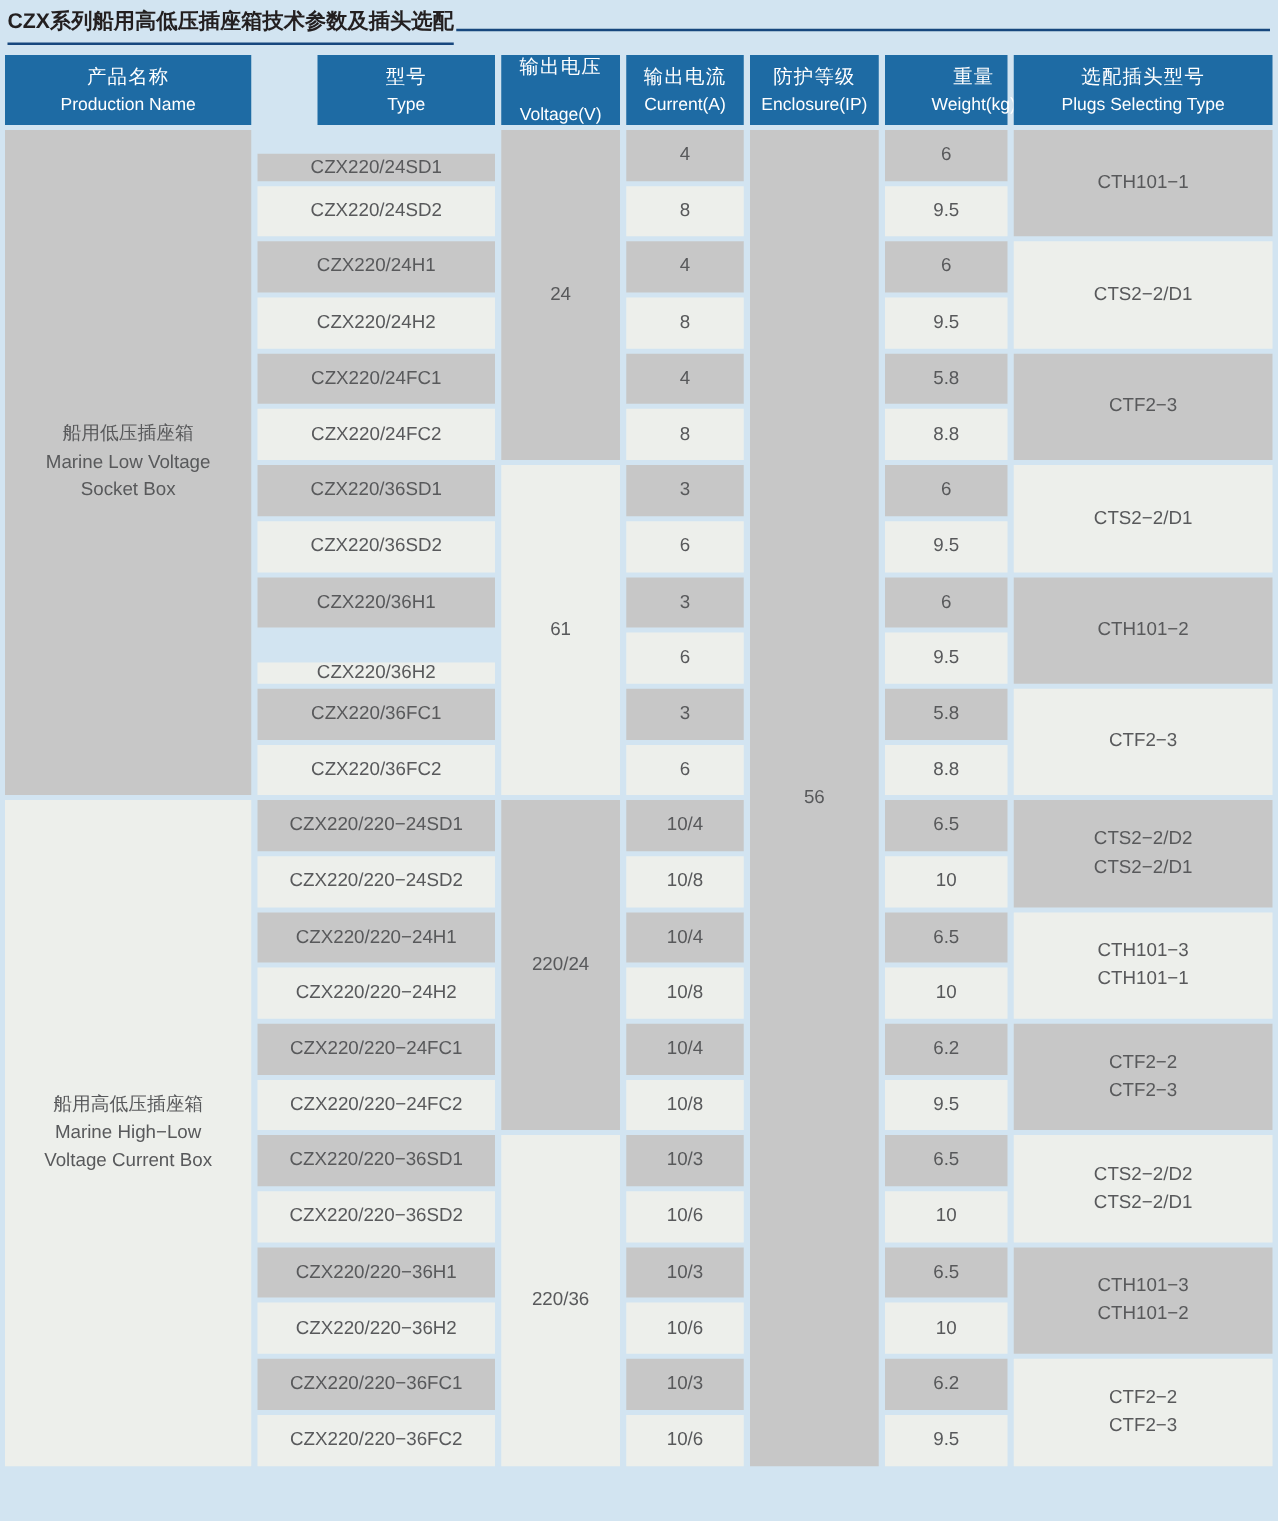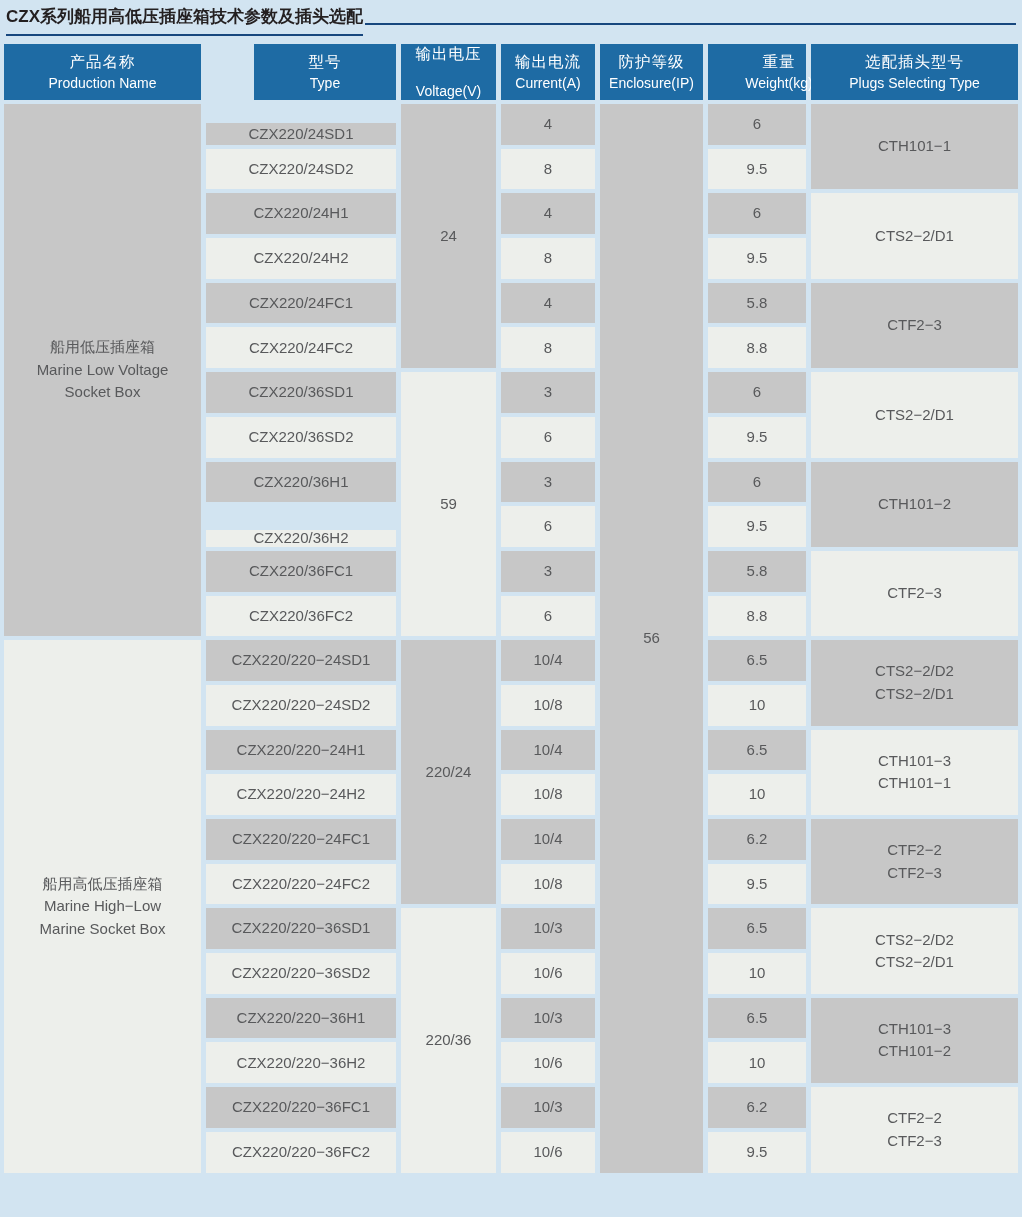--- a/index.html
+++ b/index.html
@@ -71,21 +71,21 @@
         <div class="ln">Plugs Selecting Type</div>
       </div>
       <div class="cell gray" style="grid-area: 2 / 1 / span 12;">
         <div class="ln">船用低压插座箱</div>
         <div class="ln">Marine Low Voltage</div>
         <div class="ln">Socket Box</div>
       </div>
       <div class="cell light" style="grid-area: 14 / 1 / span 12;">
         <div class="ln">船用高低压插座箱</div>
         <div class="ln">Marine High−Low</div>
-        <div class="ln">Marine Socket Box</div>
+        <div class="ln">Voltage Current Box</div>
       </div>
       <div class="cell gray" style="grid-area: 2 / 2; margin-top: 19px;">
         <div class="ln">CZX220/24SD1</div>
       </div>
       <div class="cell light" style="grid-area: 3 / 2;">
         <div class="ln">CZX220/24SD2</div>
       </div>
       <div class="cell gray" style="grid-area: 4 / 2;">
         <div class="ln">CZX220/24H1</div>
       </div>
@@ -149,21 +149,21 @@
       <div class="cell gray" style="grid-area: 24 / 2;">
         <div class="ln">CZX220/220−36FC1</div>
       </div>
       <div class="cell light" style="grid-area: 25 / 2;">
         <div class="ln">CZX220/220−36FC2</div>
       </div>
       <div class="cell gray" style="grid-area: 2 / 3 / span 6;">
         <div class="ln">24</div>
       </div>
       <div class="cell light" style="grid-area: 8 / 3 / span 6;">
-        <div class="ln">59</div>
+        <div class="ln">61</div>
       </div>
       <div class="cell gray" style="grid-area: 14 / 3 / span 6;">
         <div class="ln">220/24</div>
       </div>
       <div class="cell light" style="grid-area: 20 / 3 / span 6;">
         <div class="ln">220/36</div>
       </div>
       <div class="cell gray" style="grid-area: 2 / 4;">
         <div class="ln">4</div>
       </div>

